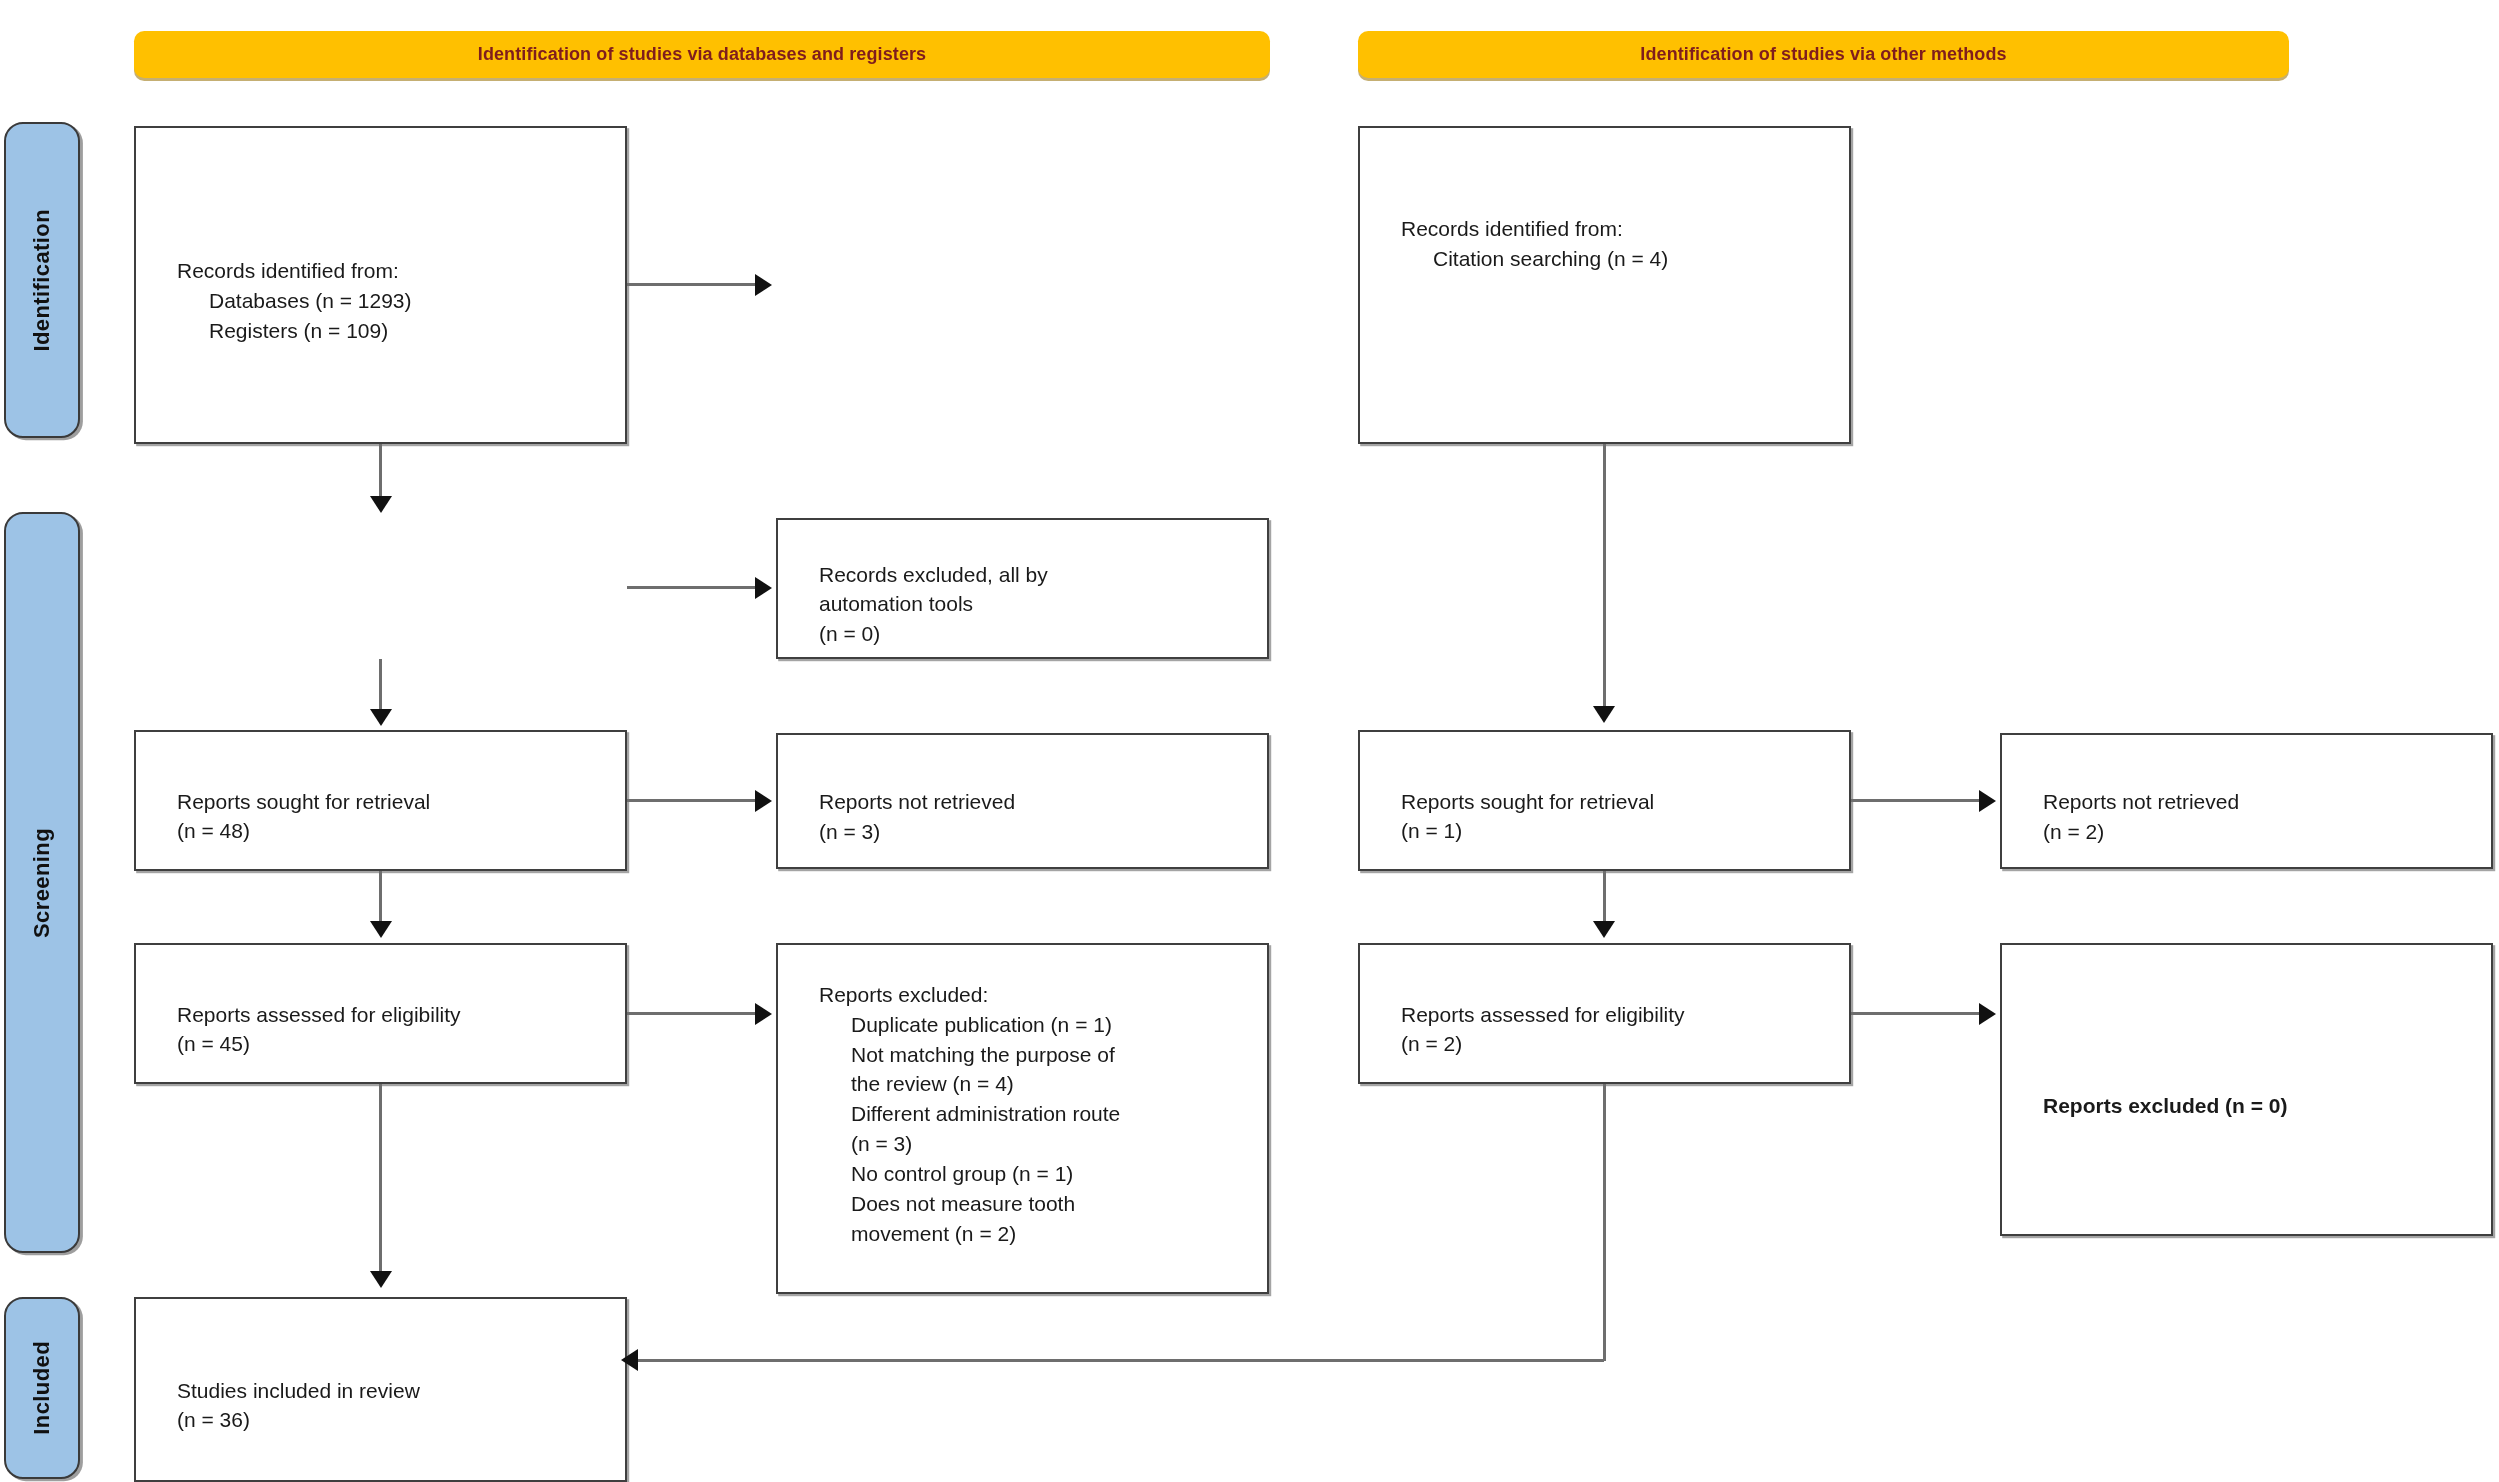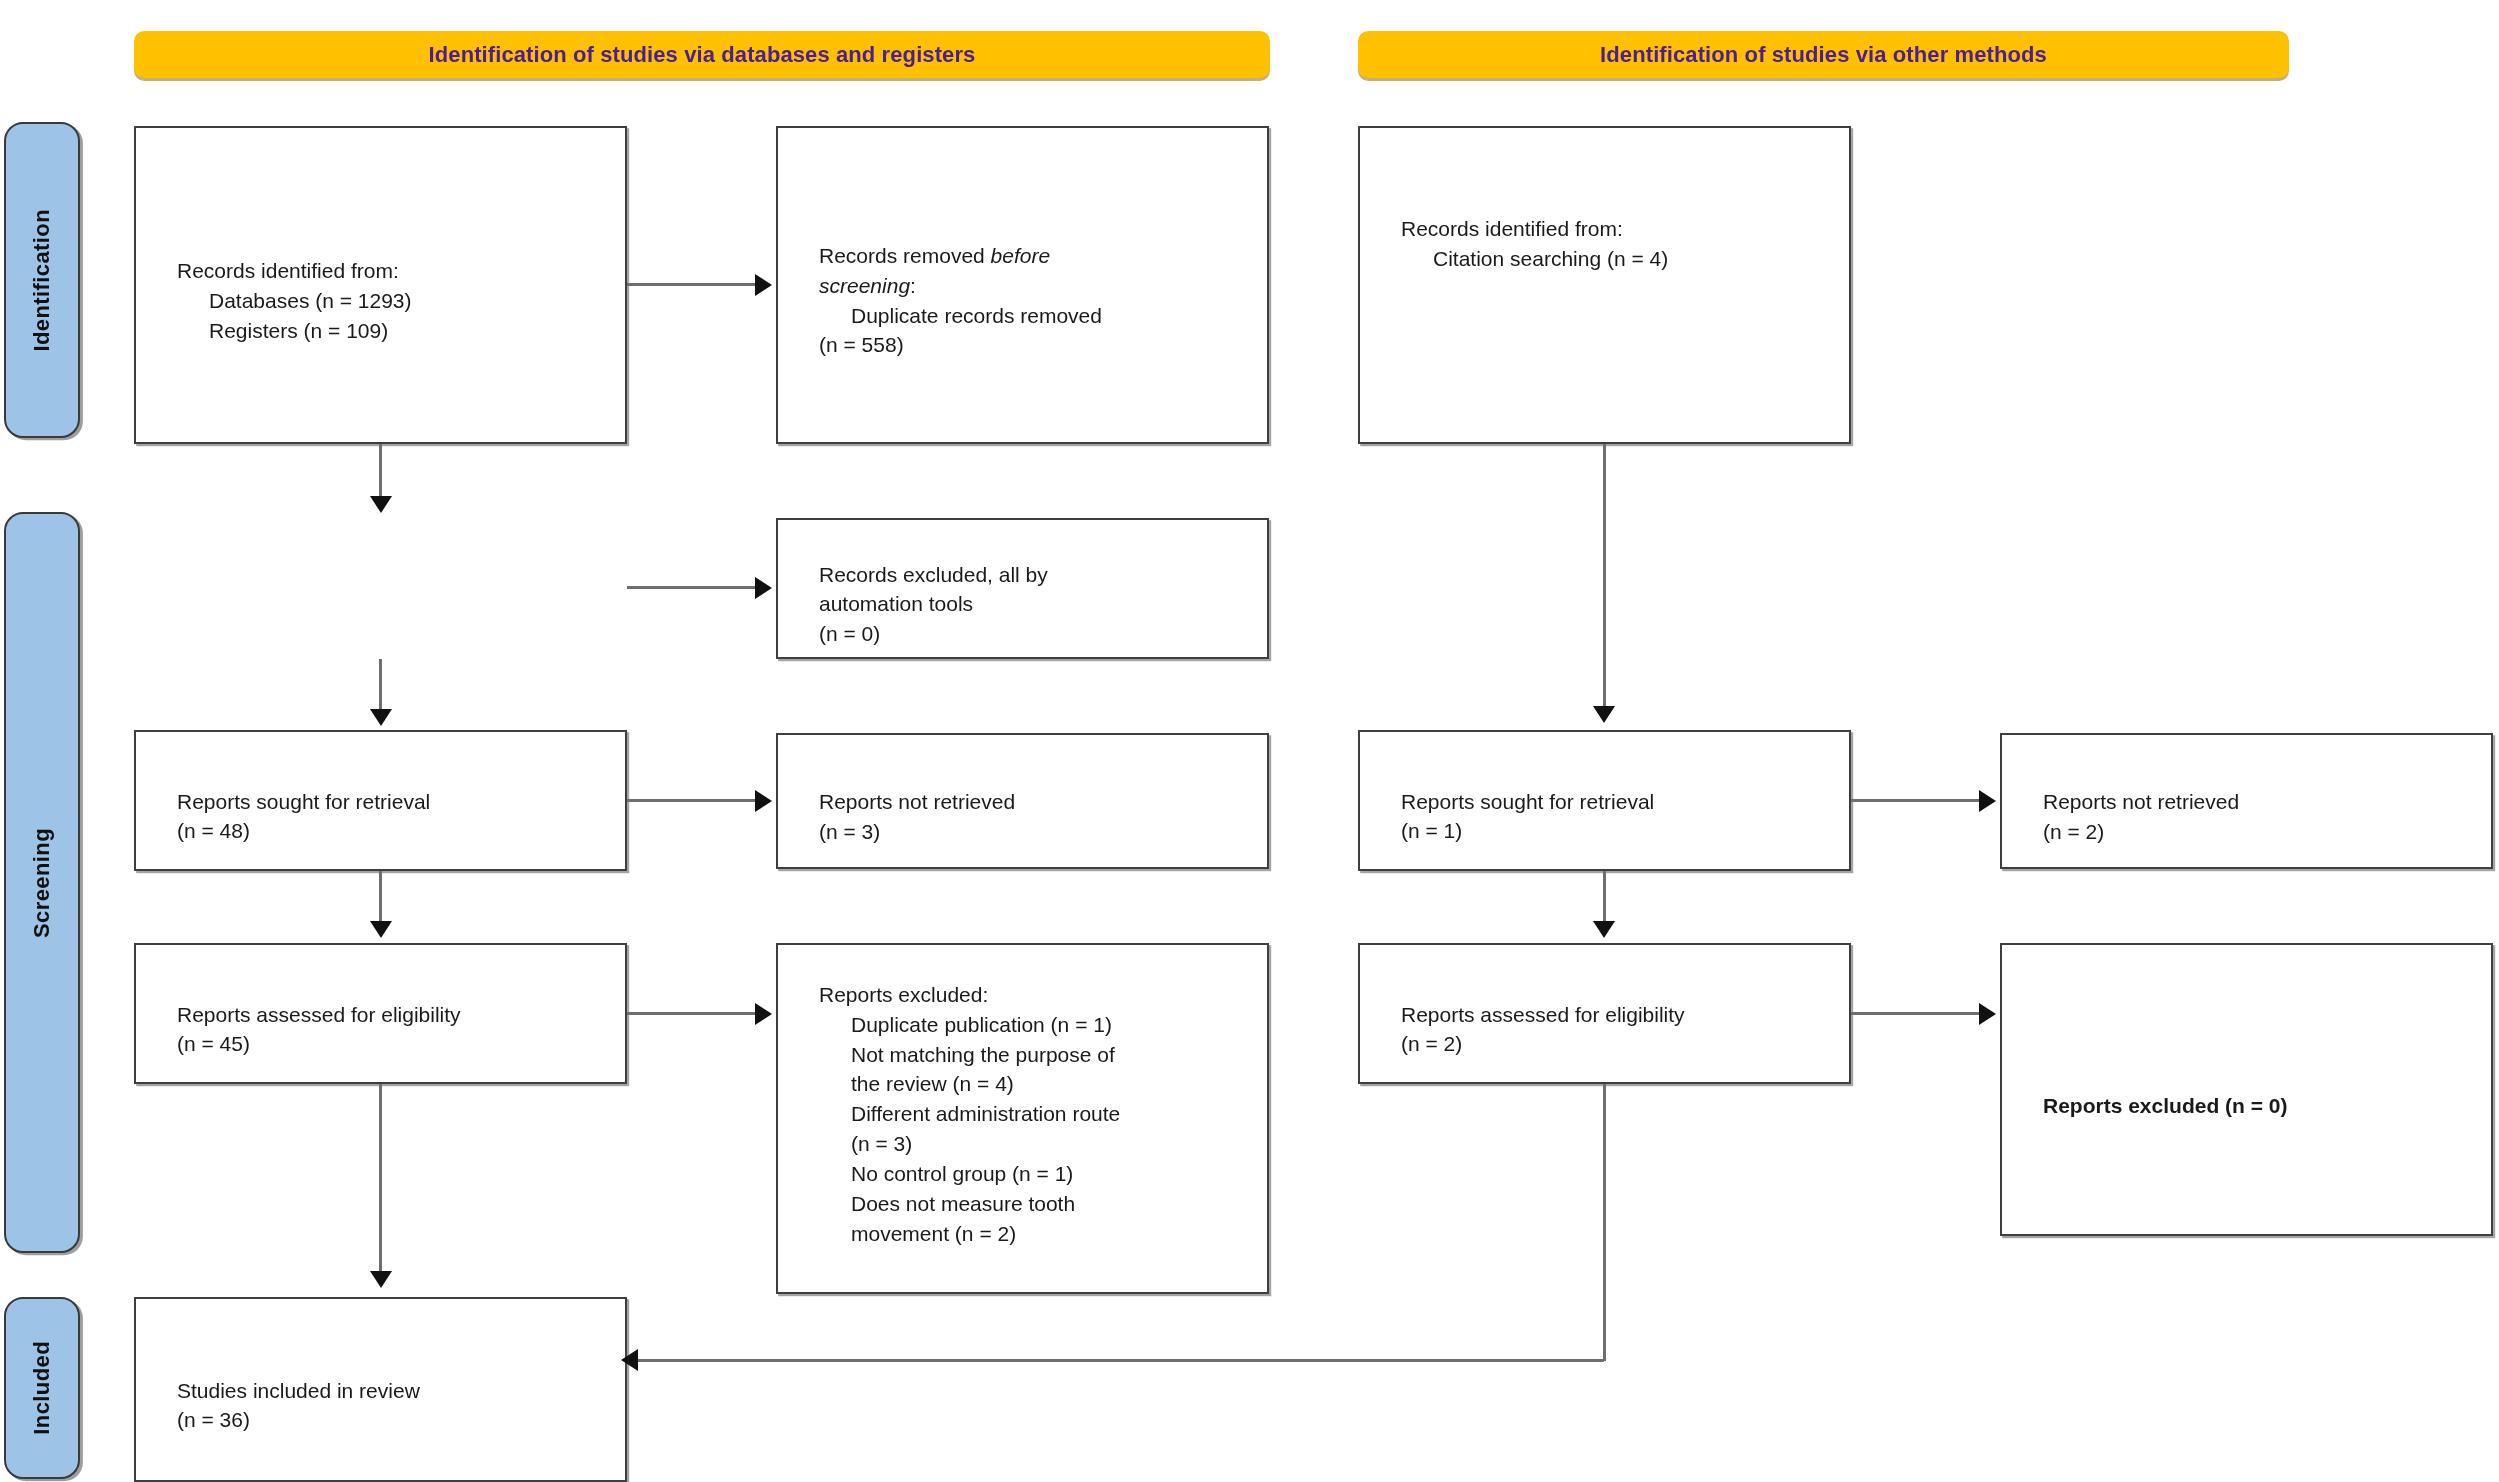--- a/index.html
+++ b/index.html
@@ -23,23 +23,23 @@
     position: absolute;
     background: #FFC000;
     border-radius: 10.2px;
     box-shadow: 0 2.9px 0 rgba(150,110,0,0.55);
     display: flex;
     align-items: center;
     justify-content: center;
     box-sizing: border-box;
   }
   .banner-text {
-    font-size: 22px;
+    font-size: 18px;
     font-weight: bold;
-    color: #4c1d95;
+    color: #7f1d1d;
     letter-spacing: 0.1px;
     text-align: center;
     white-space: nowrap;
   }
 
   
   .stage {
     position: absolute;
     background: #9DC3E6;
     border: 2.2px solid #3A3A3A;
@@ -144,28 +144,20 @@
   </div>
 
   <div class="box" style="left:134px; top:126px; width:493px; height:318px;">
     <ul class="lines box-inner vcenter">
       <li>Records identified from:</li>
       <li class="indent-1">Databases (n = 1293)</li>
       <li class="indent-1">Registers (n = 109)</li>
     </ul>
   </div>
 
-  <div class="box" style="left:776px; top:126px; width:493px; height:318px;">
-    <ul class="lines box-inner vcenter" style="left:25px;">
-      <li><span>Records removed </span><span class="ital">before</span></li>
-      <li><span class="ital">screening</span><span>:</span></li>
-      <li class="indent-1">Duplicate records removed</li>
-      <li>(n = 558)</li>
-    </ul>
-  </div>
 
 
   <div class="box" style="left:776px; top:518px; width:493px; height:141px;">
     <ul class="lines box-inner vcenter">
       <li>Records excluded, all by</li>
       <li>automation tools</li>
       <li>(n = 0)</li>
     </ul>
   </div>
 

